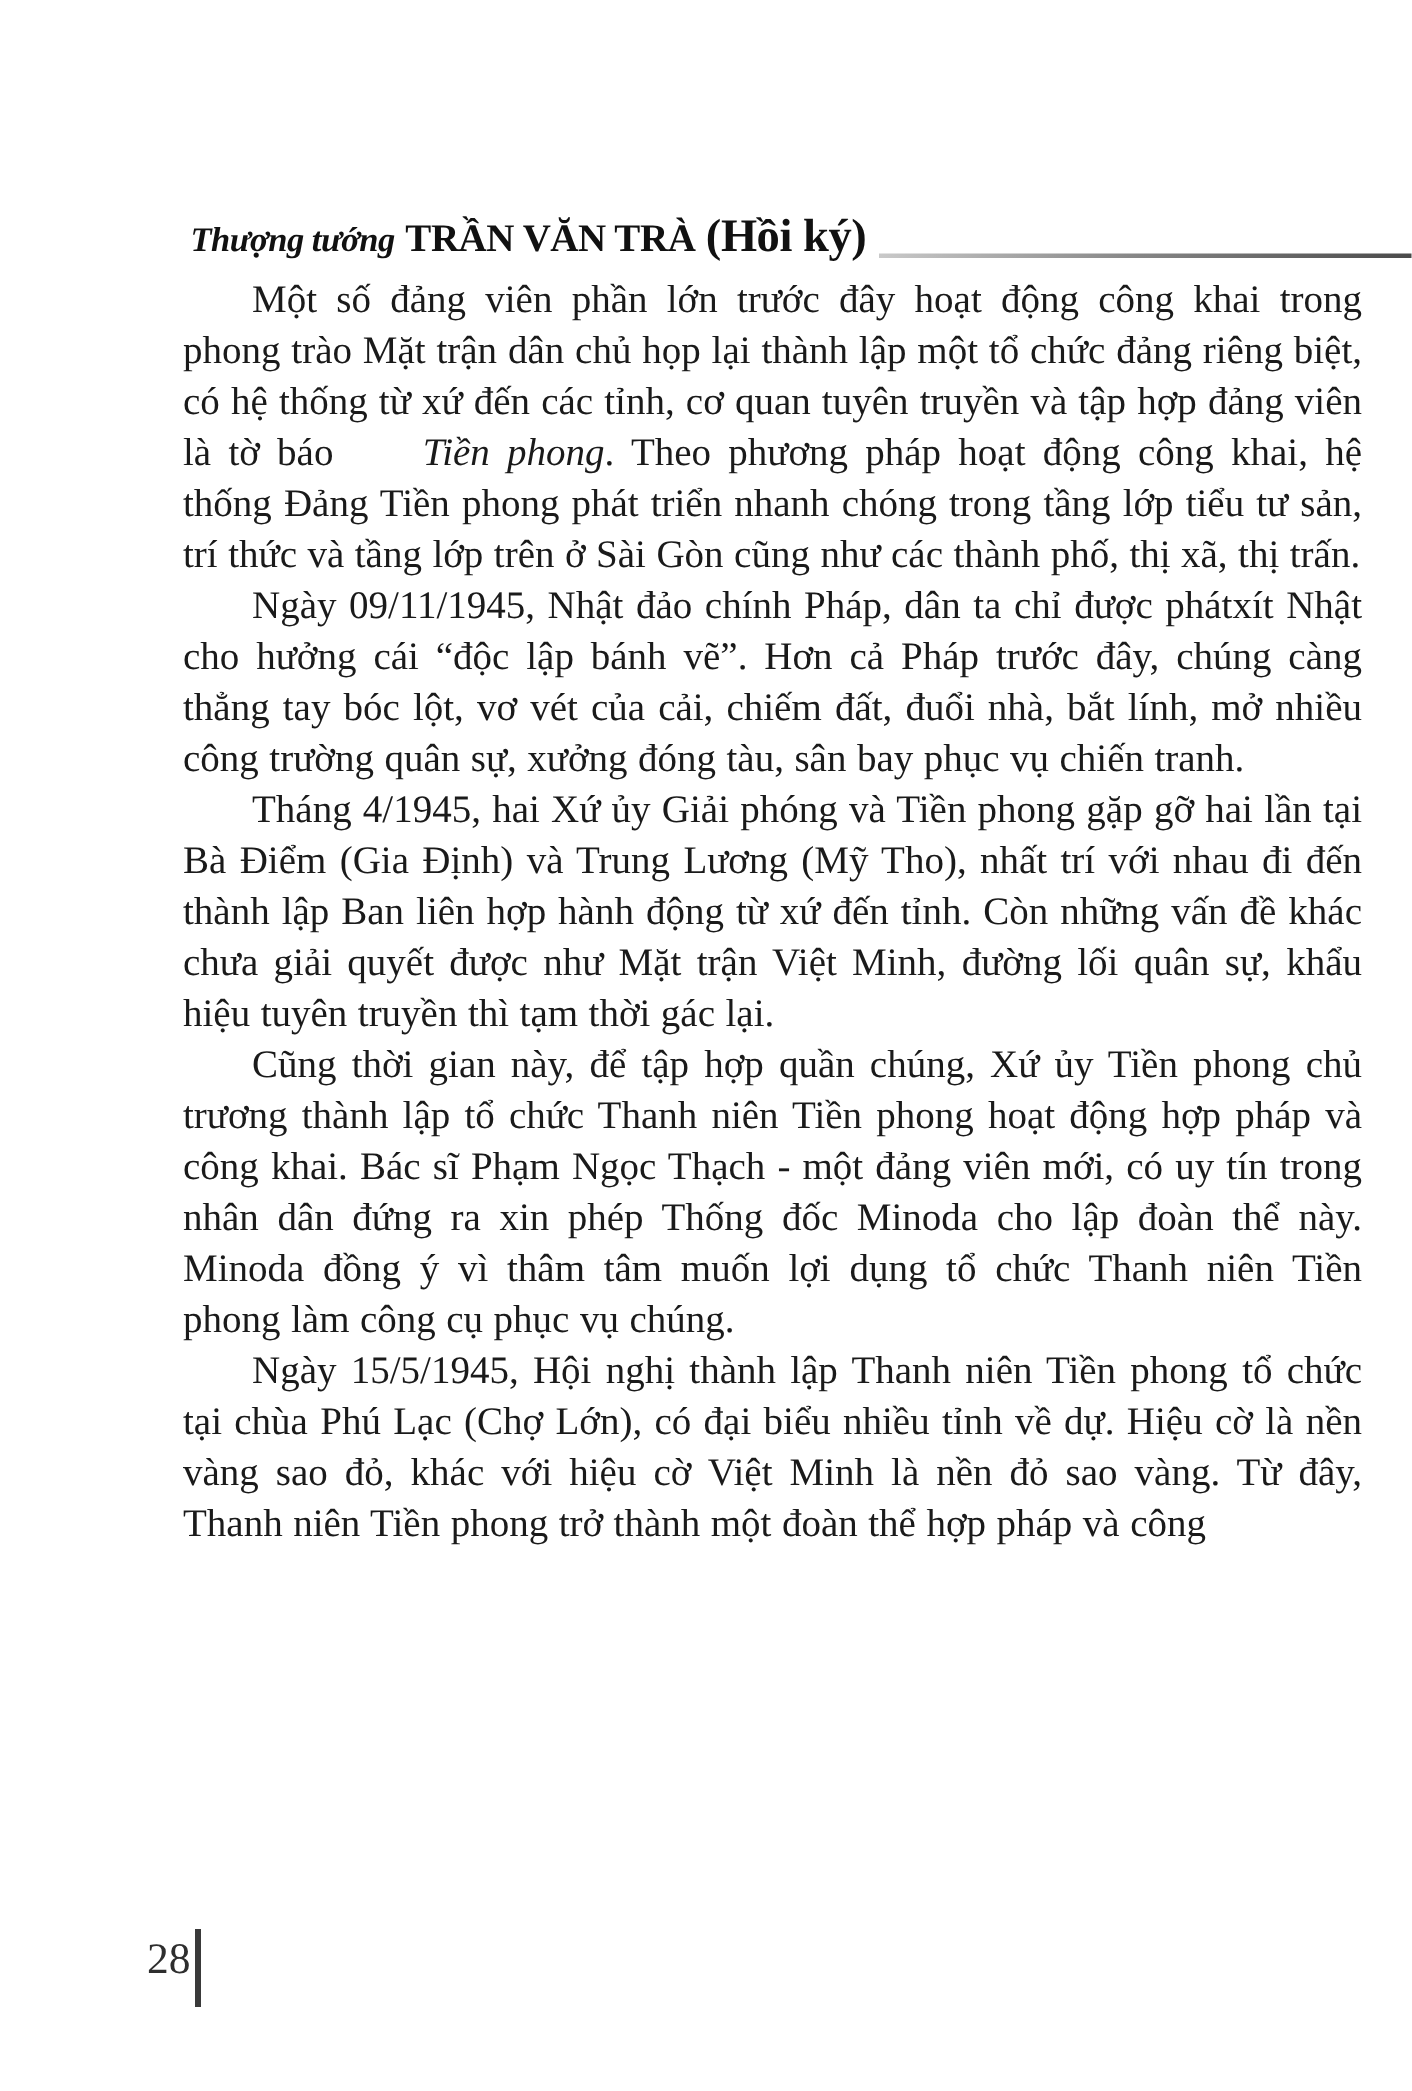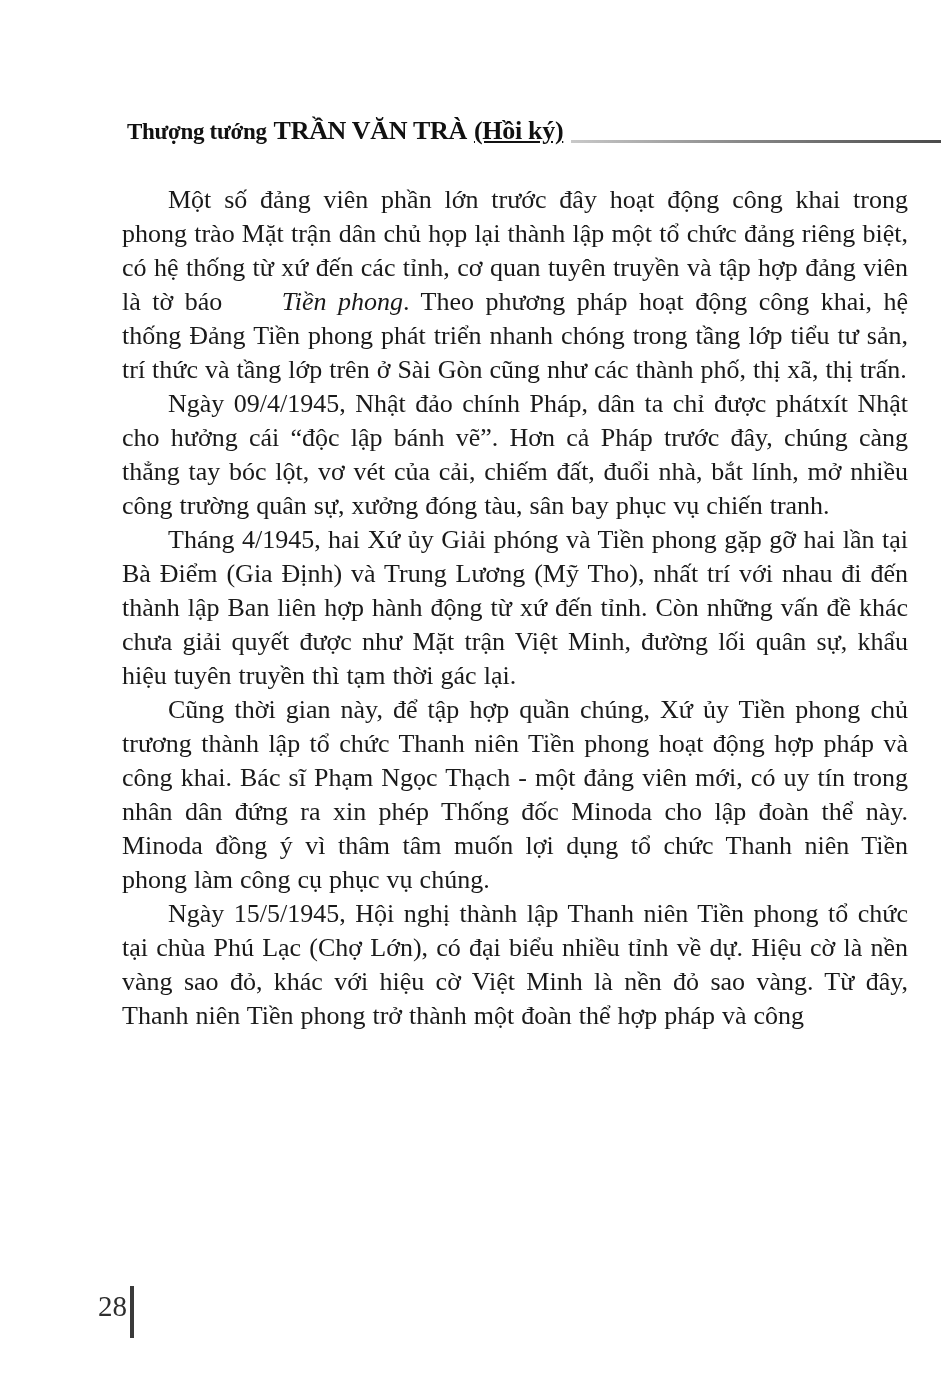--- a/index.html
+++ b/index.html
@@ -20,33 +20,34 @@
     left: 127px; right: 0; top: 116px;
     display: flex;
     align-items: baseline;
     white-space: nowrap;
     color: #111111;
   }
   .header .prefix {
     font-size: 23px;
     font-weight: bold;
     letter-spacing: -0.3px;
+    font-style: italic;
   }
   .header .name {
     font-size: 26px;
     font-weight: bold;
     margin-left: 7px;
     letter-spacing: -0.3px;
+    margin-top: 28px;
   }
   .header .suffix {
-    font-size: 26px;
+    font-size: 31px;
     font-weight: bold;
     margin-left: 7px;
     letter-spacing: -0.3px;
-    text-decoration: underline;
   }
   .header .rule {
     flex: 1 1 auto;
     height: 3px;
     margin-left: 8px;
     align-self: flex-end;
     margin-bottom: 3px;
     background: linear-gradient(to right, #c9c9c9, #8a8a8a 45%, #4a4a4a);
   }
   
@@ -86,21 +87,21 @@
 
   <div class="header">
     <span class="prefix">Thượng tướng</span>
     <span class="name">TRẦN VĂN TRÀ</span>
     <span class="suffix">(Hồi ký)</span>
     <span class="rule"></span>
   </div>
 
   <div class="body-text">
       <p><span>Một số đảng viên phần lớn trước đây hoạt động công khai trong phong trào Mặt trận dân chủ họp lại thành lập một tổ chức đảng riêng biệt, có hệ thống từ xứ đến các tỉnh, cơ quan tuyên truyền và tập hợp đảng viên là tờ báo </span><span class="italic">Tiền phong</span><span>. Theo phương pháp hoạt động công khai, hệ thống Đảng Tiền phong phát triển nhanh chóng trong tầng lớp tiểu tư sản, trí thức và tầng lớp trên ở Sài Gòn cũng như các thành phố, thị xã, thị trấn.</span></p>
-      <p><span>Ngày 09/4/1945, Nhật đảo chính Pháp, dân ta chỉ được phátxít Nhật cho hưởng cái “độc lập bánh vẽ”. Hơn cả Pháp trước đây, chúng càng thẳng tay bóc lột, vơ vét của cải, chiếm đất, đuổi nhà, bắt lính, mở nhiều công trường quân sự, xưởng đóng tàu, sân bay phục vụ chiến tranh.</span></p>
+      <p><span>Ngày 09/11/1945, Nhật đảo chính Pháp, dân ta chỉ được phátxít Nhật cho hưởng cái “độc lập bánh vẽ”. Hơn cả Pháp trước đây, chúng càng thẳng tay bóc lột, vơ vét của cải, chiếm đất, đuổi nhà, bắt lính, mở nhiều công trường quân sự, xưởng đóng tàu, sân bay phục vụ chiến tranh.</span></p>
       <p><span>Tháng 4/1945, hai Xứ ủy Giải phóng và Tiền phong gặp gỡ hai lần tại Bà Điểm (Gia Định) và Trung Lương (Mỹ Tho), nhất trí với nhau đi đến thành lập Ban liên hợp hành động từ xứ đến tỉnh. Còn những vấn đề khác chưa giải quyết được như Mặt trận Việt Minh, đường lối quân sự, khẩu hiệu tuyên truyền thì tạm thời gác lại.</span></p>
       <p><span>Cũng thời gian này, để tập hợp quần chúng, Xứ ủy Tiền phong chủ trương thành lập tổ chức Thanh niên Tiền phong hoạt động hợp pháp và công khai. Bác sĩ Phạm Ngọc Thạch - một đảng viên mới, có uy tín trong nhân dân đứng ra xin phép Thống đốc Minoda cho lập đoàn thể này. Minoda đồng ý vì thâm tâm muốn lợi dụng tổ chức Thanh niên Tiền phong làm công cụ phục vụ chúng.</span></p>
       <p><span>Ngày 15/5/1945, Hội nghị thành lập Thanh niên Tiền phong tổ chức tại chùa Phú Lạc (Chợ Lớn), có đại biểu nhiều tỉnh về dự. Hiệu cờ là nền vàng sao đỏ, khác với hiệu cờ Việt Minh là nền đỏ sao vàng. Từ đây, Thanh niên Tiền phong trở thành một đoàn thể hợp pháp và công</span></p>
     </div>
 
   <div class="page-number">28</div>
   <div class="footer-bar"></div>
 
 </div>
 

